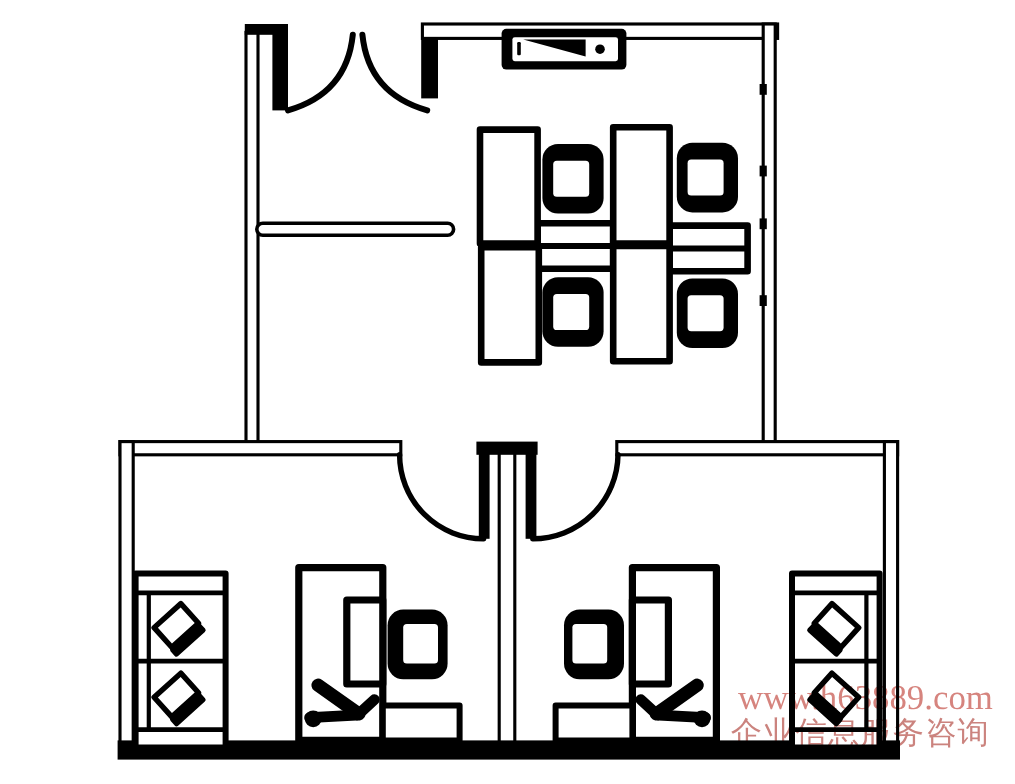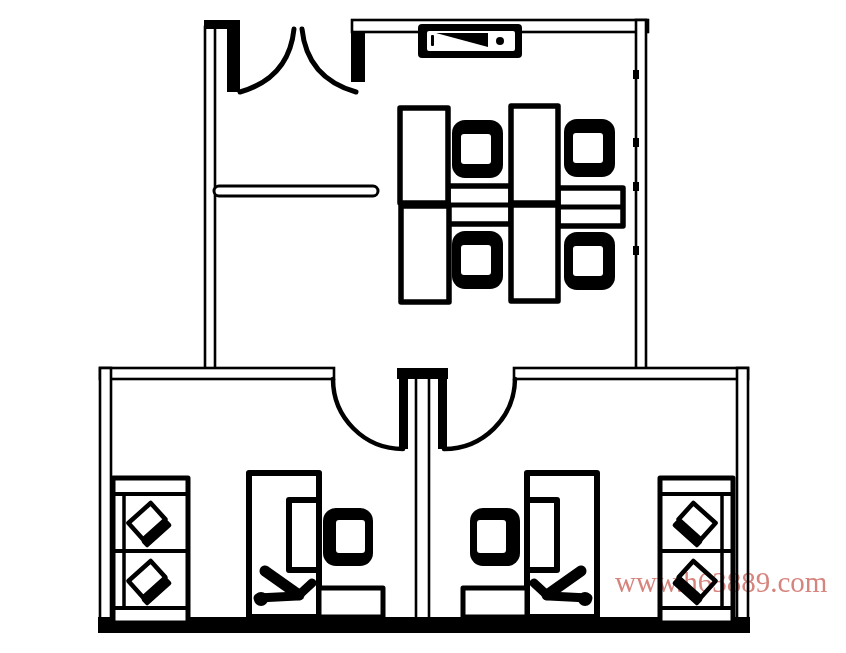--- a/index.html
+++ b/index.html
@@ -165,13 +165,14 @@
       </g>
       <g transform="translate(695,580) scale(-1,1) rotate(-42)">
         <rect class="lap" x="-16" y="-13" width="30" height="22"></rect>
         <rect class="solid" x="-19" y="9" width="34" height="9" rx="2"></rect>
       </g>
     </g>
   </g>
 </svg>
 
   <div class="watermark wm-url">www.h63889.com</div>
+  <div class="watermark wm-cap">企业信息服务咨询</div>
 </div>
 
 </body></html>

